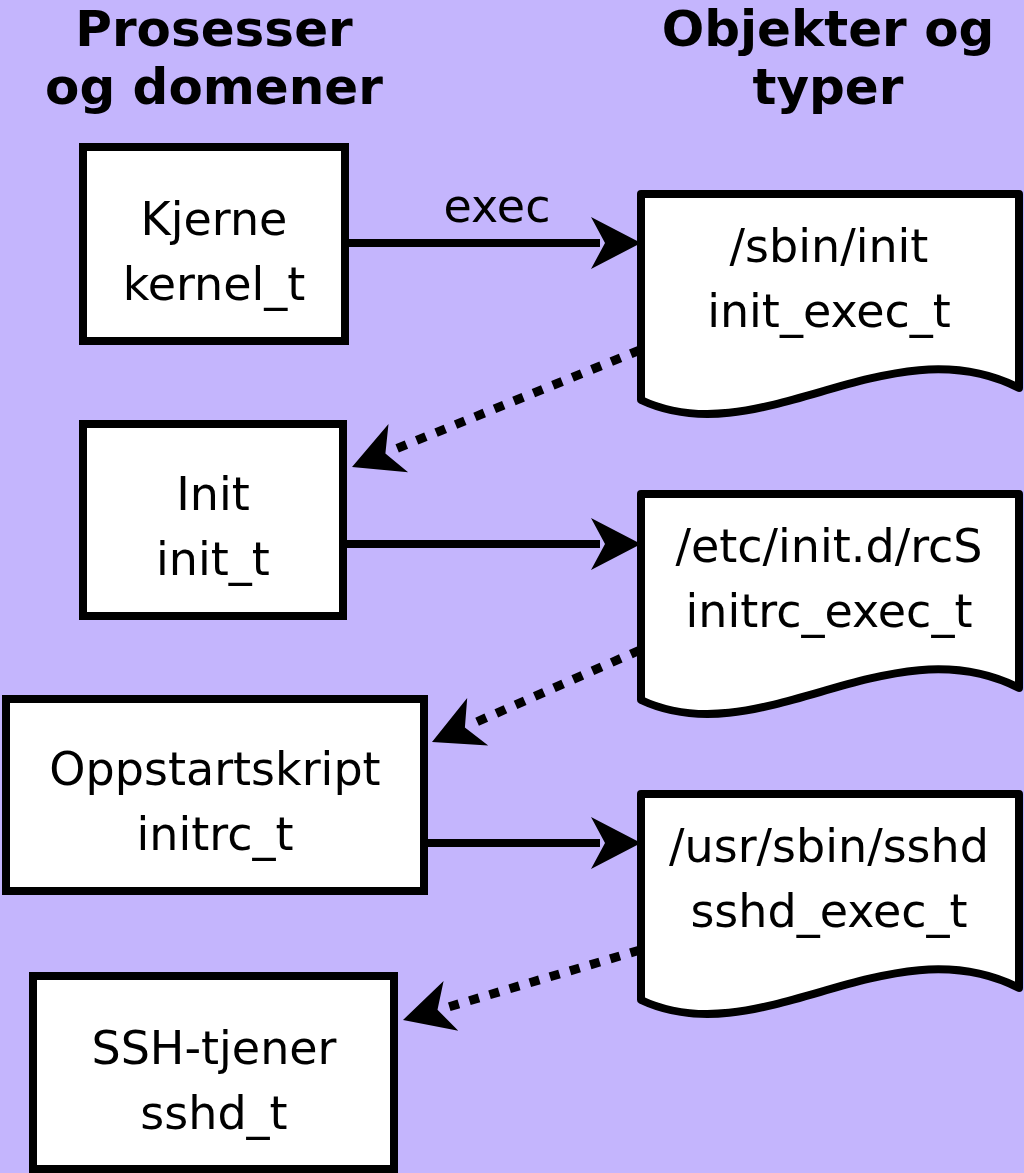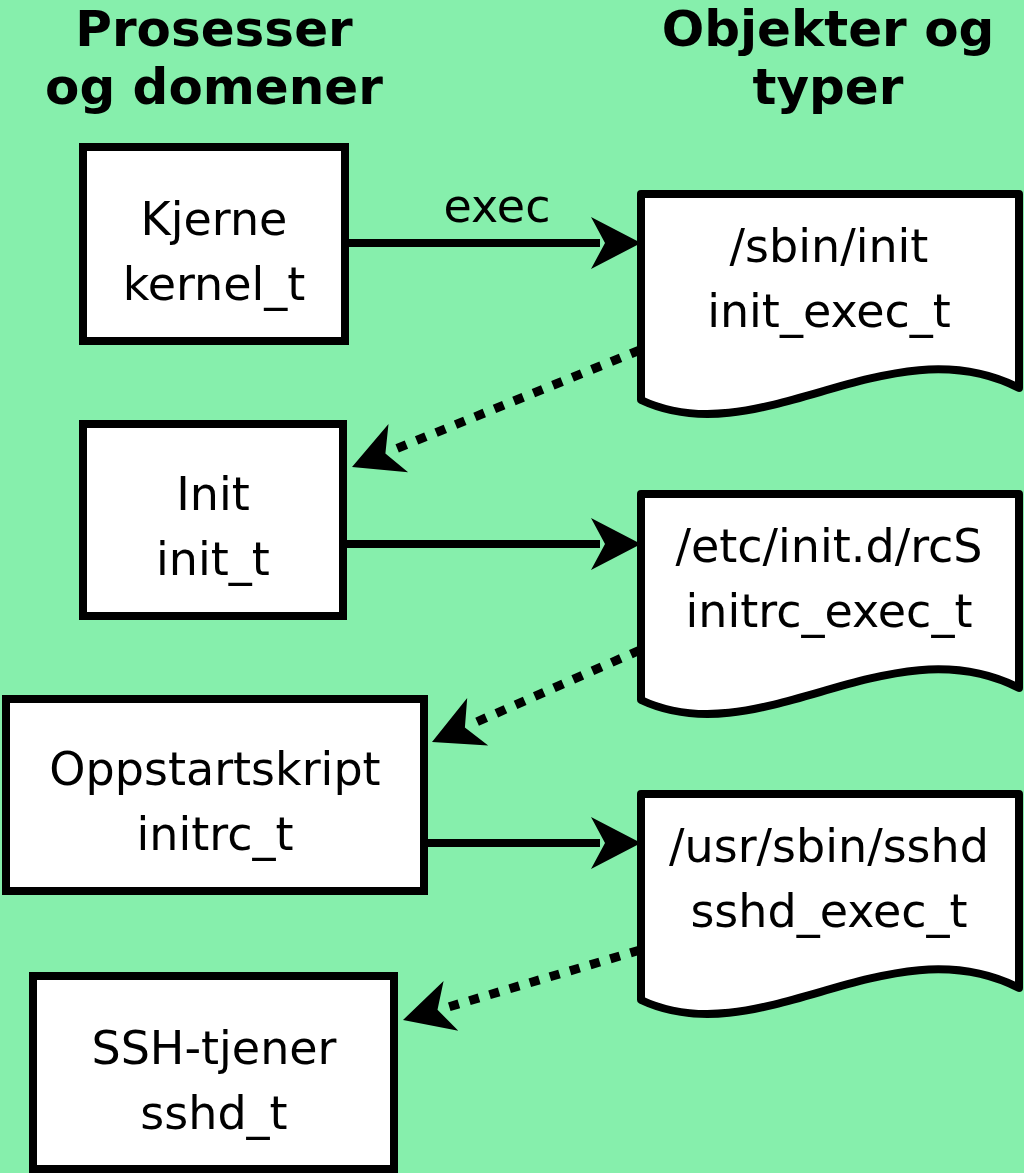--- a/index.html
+++ b/index.html
@@ -4,21 +4,21 @@
 <style>
   html, body {
     margin: 0;
     padding: 0;
     background: #ffffff;
   }
   #stage {
     width: 1024px;
     height: 1173px;
     position: relative;
-    background: #86efac;
+    background: #c4b5fd;
     overflow: hidden;
   }
   svg {
     display: block;
   }
   .hdr {
     font-family: "DejaVu Sans", sans-serif;
     font-size: 50px;
     font-weight: bold;
     text-anchor: middle;

